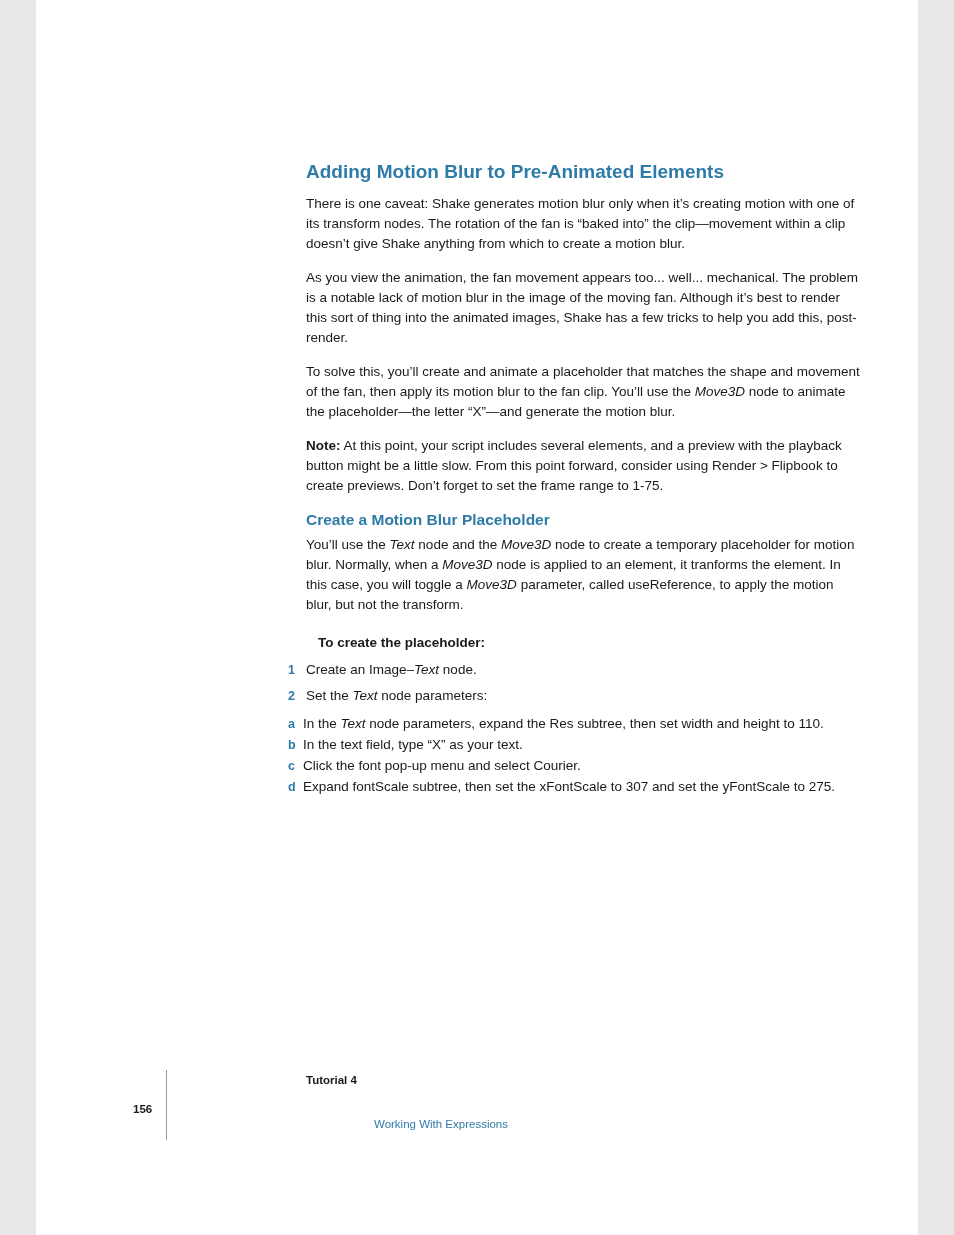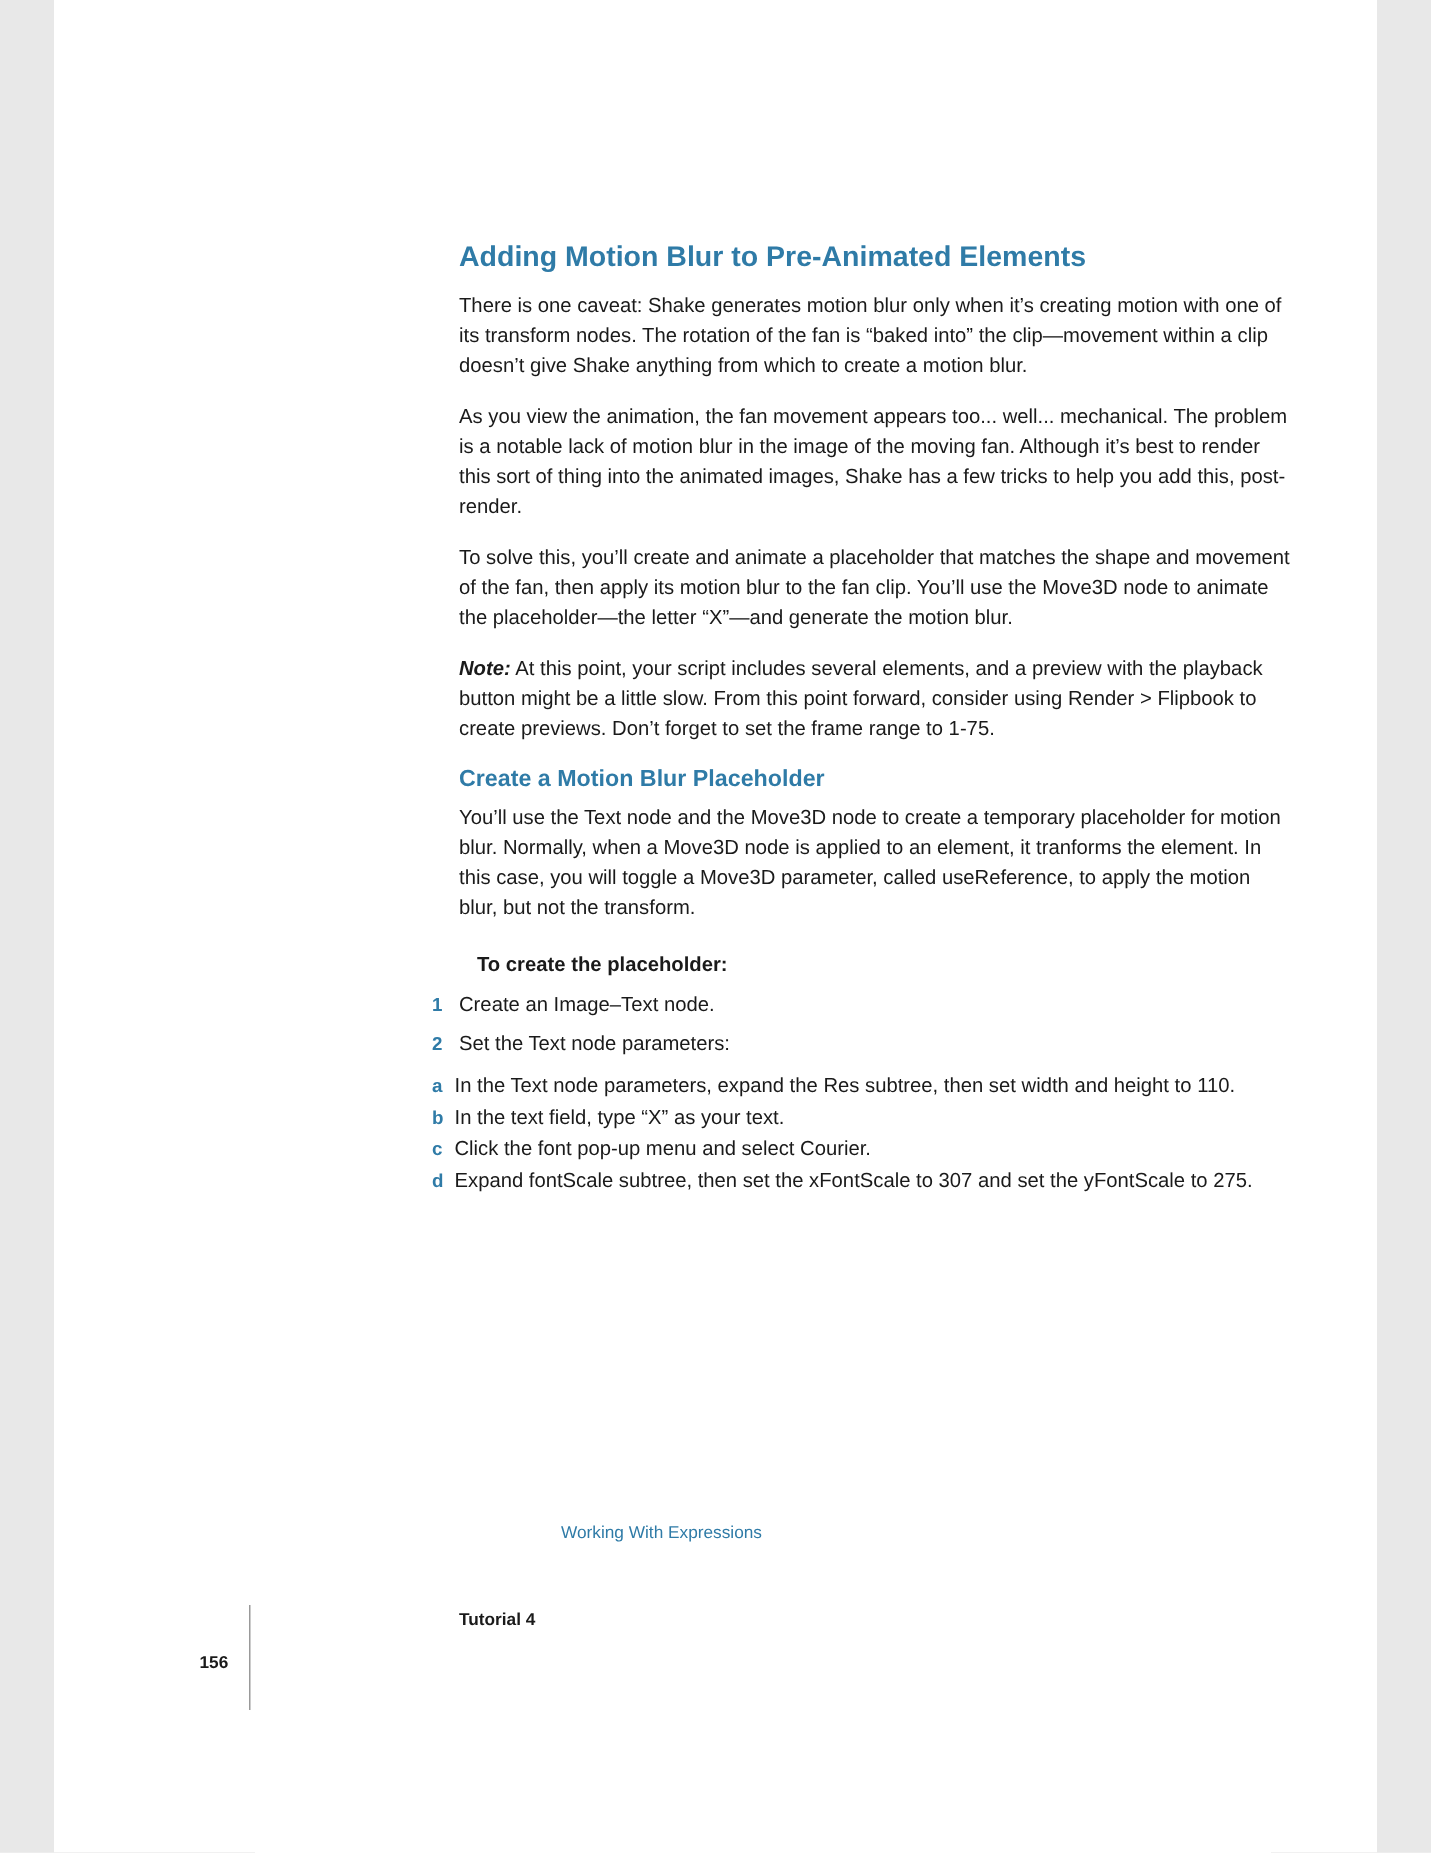--- a/index.html
+++ b/index.html
@@ -38,22 +38,22 @@
     color: var(--accent);
     margin: 4px 0 5px 0;
     line-height: 20px;
   }
   p.body-para {
     font-size: 13.5px;
     line-height: 20px;
     margin: 0 0 14px 0;
     color: var(--body-text);
   }
-  .run-i  { }
-  .run-bi { font-weight: bold; font-style: italic; }
+  .run-i  { font-style: italic; }
+  .run-bi { font-weight: bold; }
   .lead-in {
     font-size: 13.5px;
     font-weight: bold;
     margin: 18px 0 7px 12px;
     line-height: 20px;
   }
   .steps { margin-left: -18px; }
   .step {
     display: flex;
     margin: 0 0 6px 0;
@@ -103,21 +103,21 @@
     position: absolute;
     left: 270px;
     top: 1074px;
     font-size: 11.5px;
     font-weight: bold;
     color: var(--body-text);
   }
   .footer-section {
     position: absolute;
     left: 338px;
-    top: 1016px;
+    top: 1118px;
     font-size: 11.5px;
     color: var(--accent);
     text-align: right;
   }
 </style>
 </head>
 <body>
 
 <div class="page">
 

